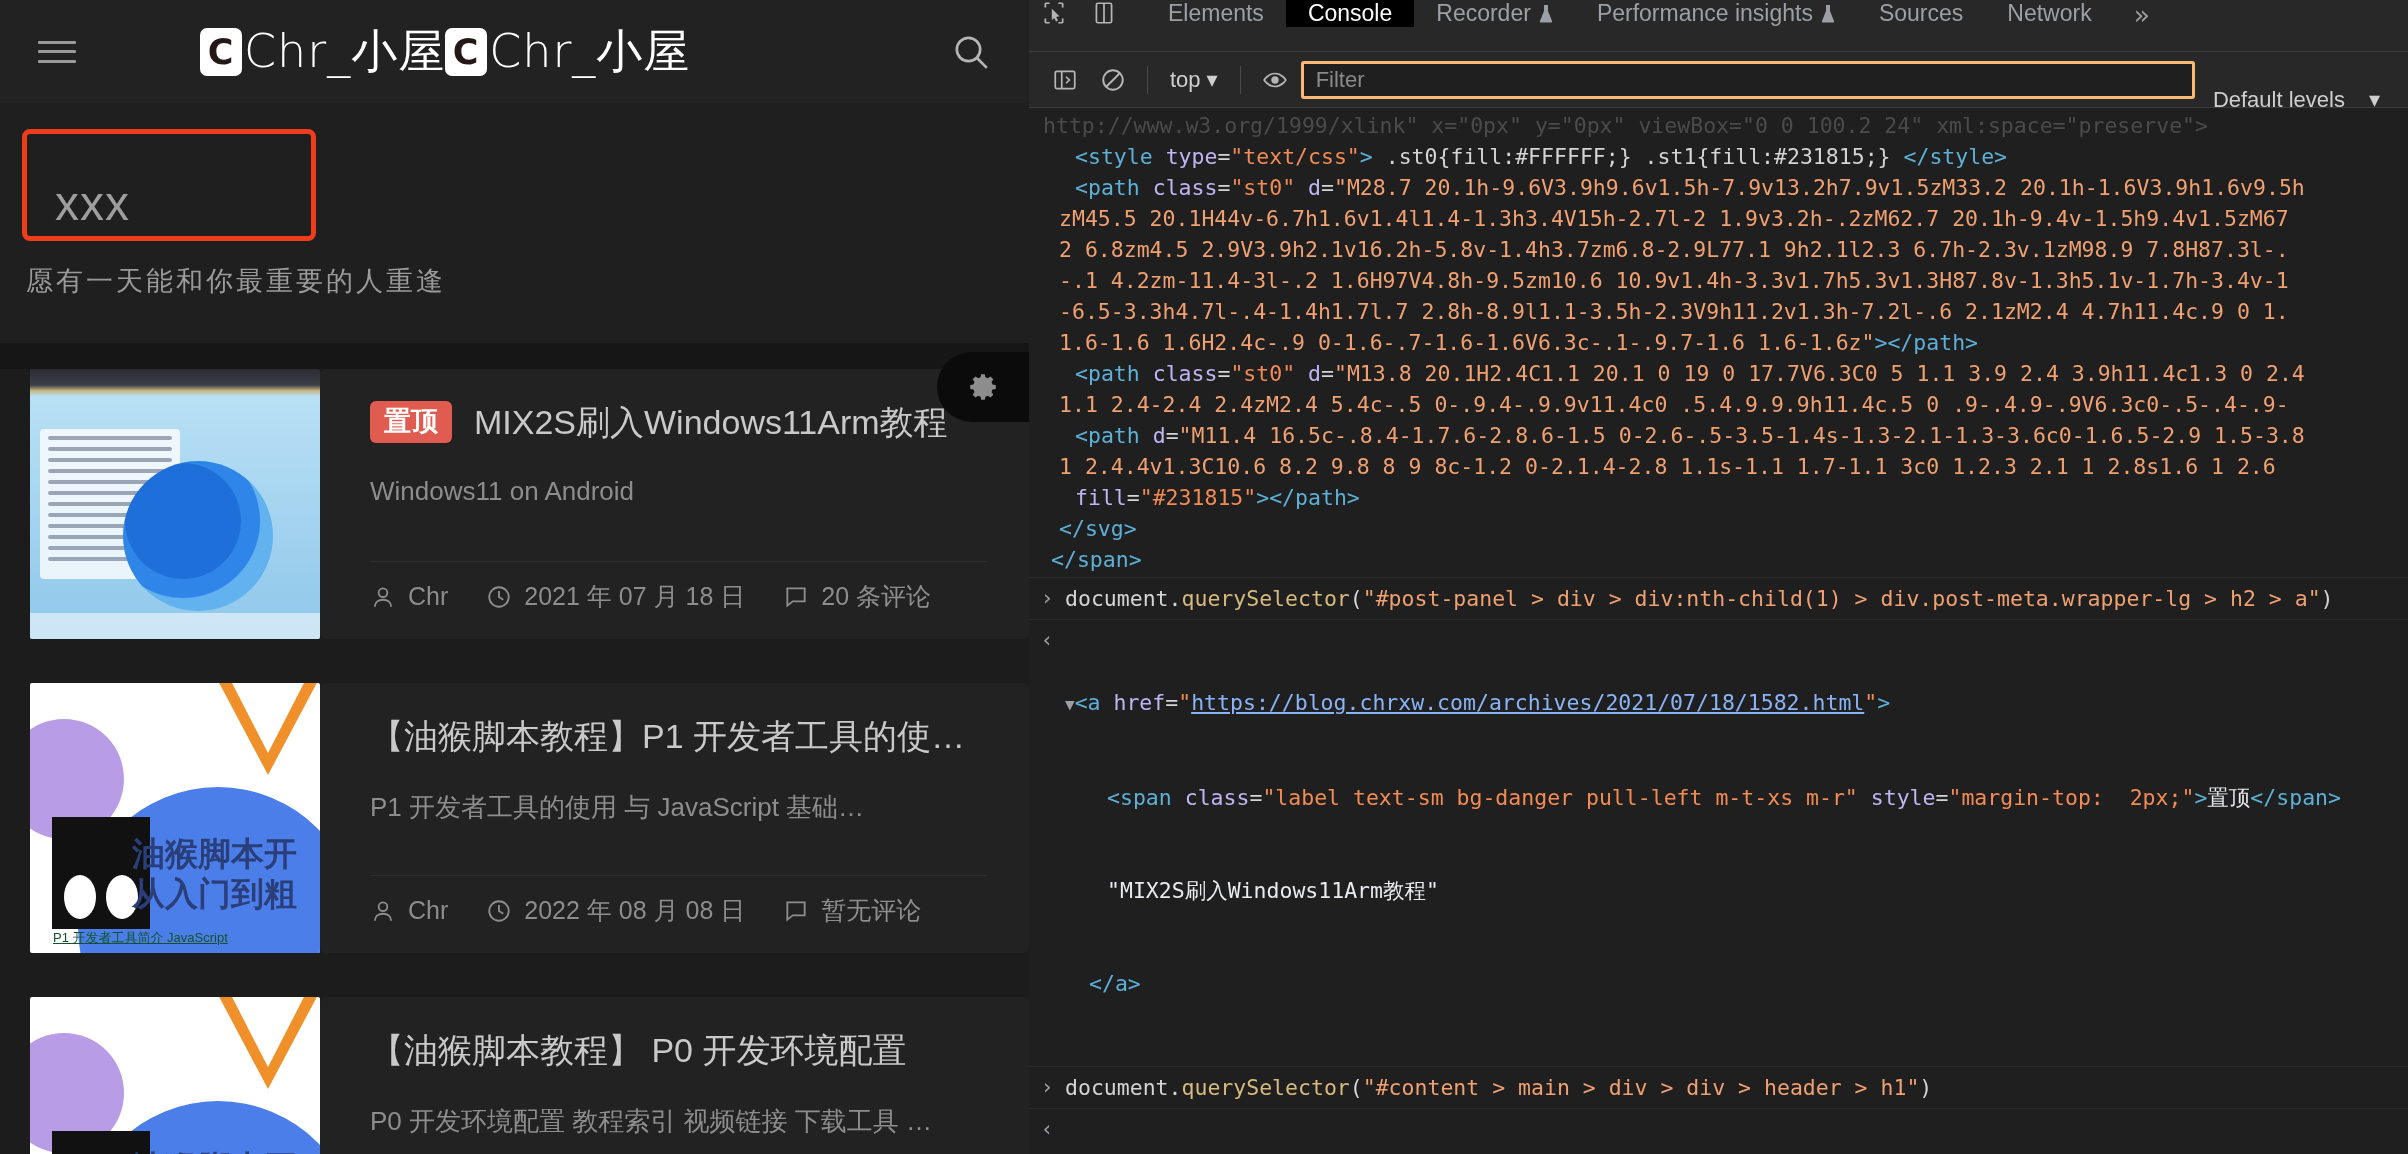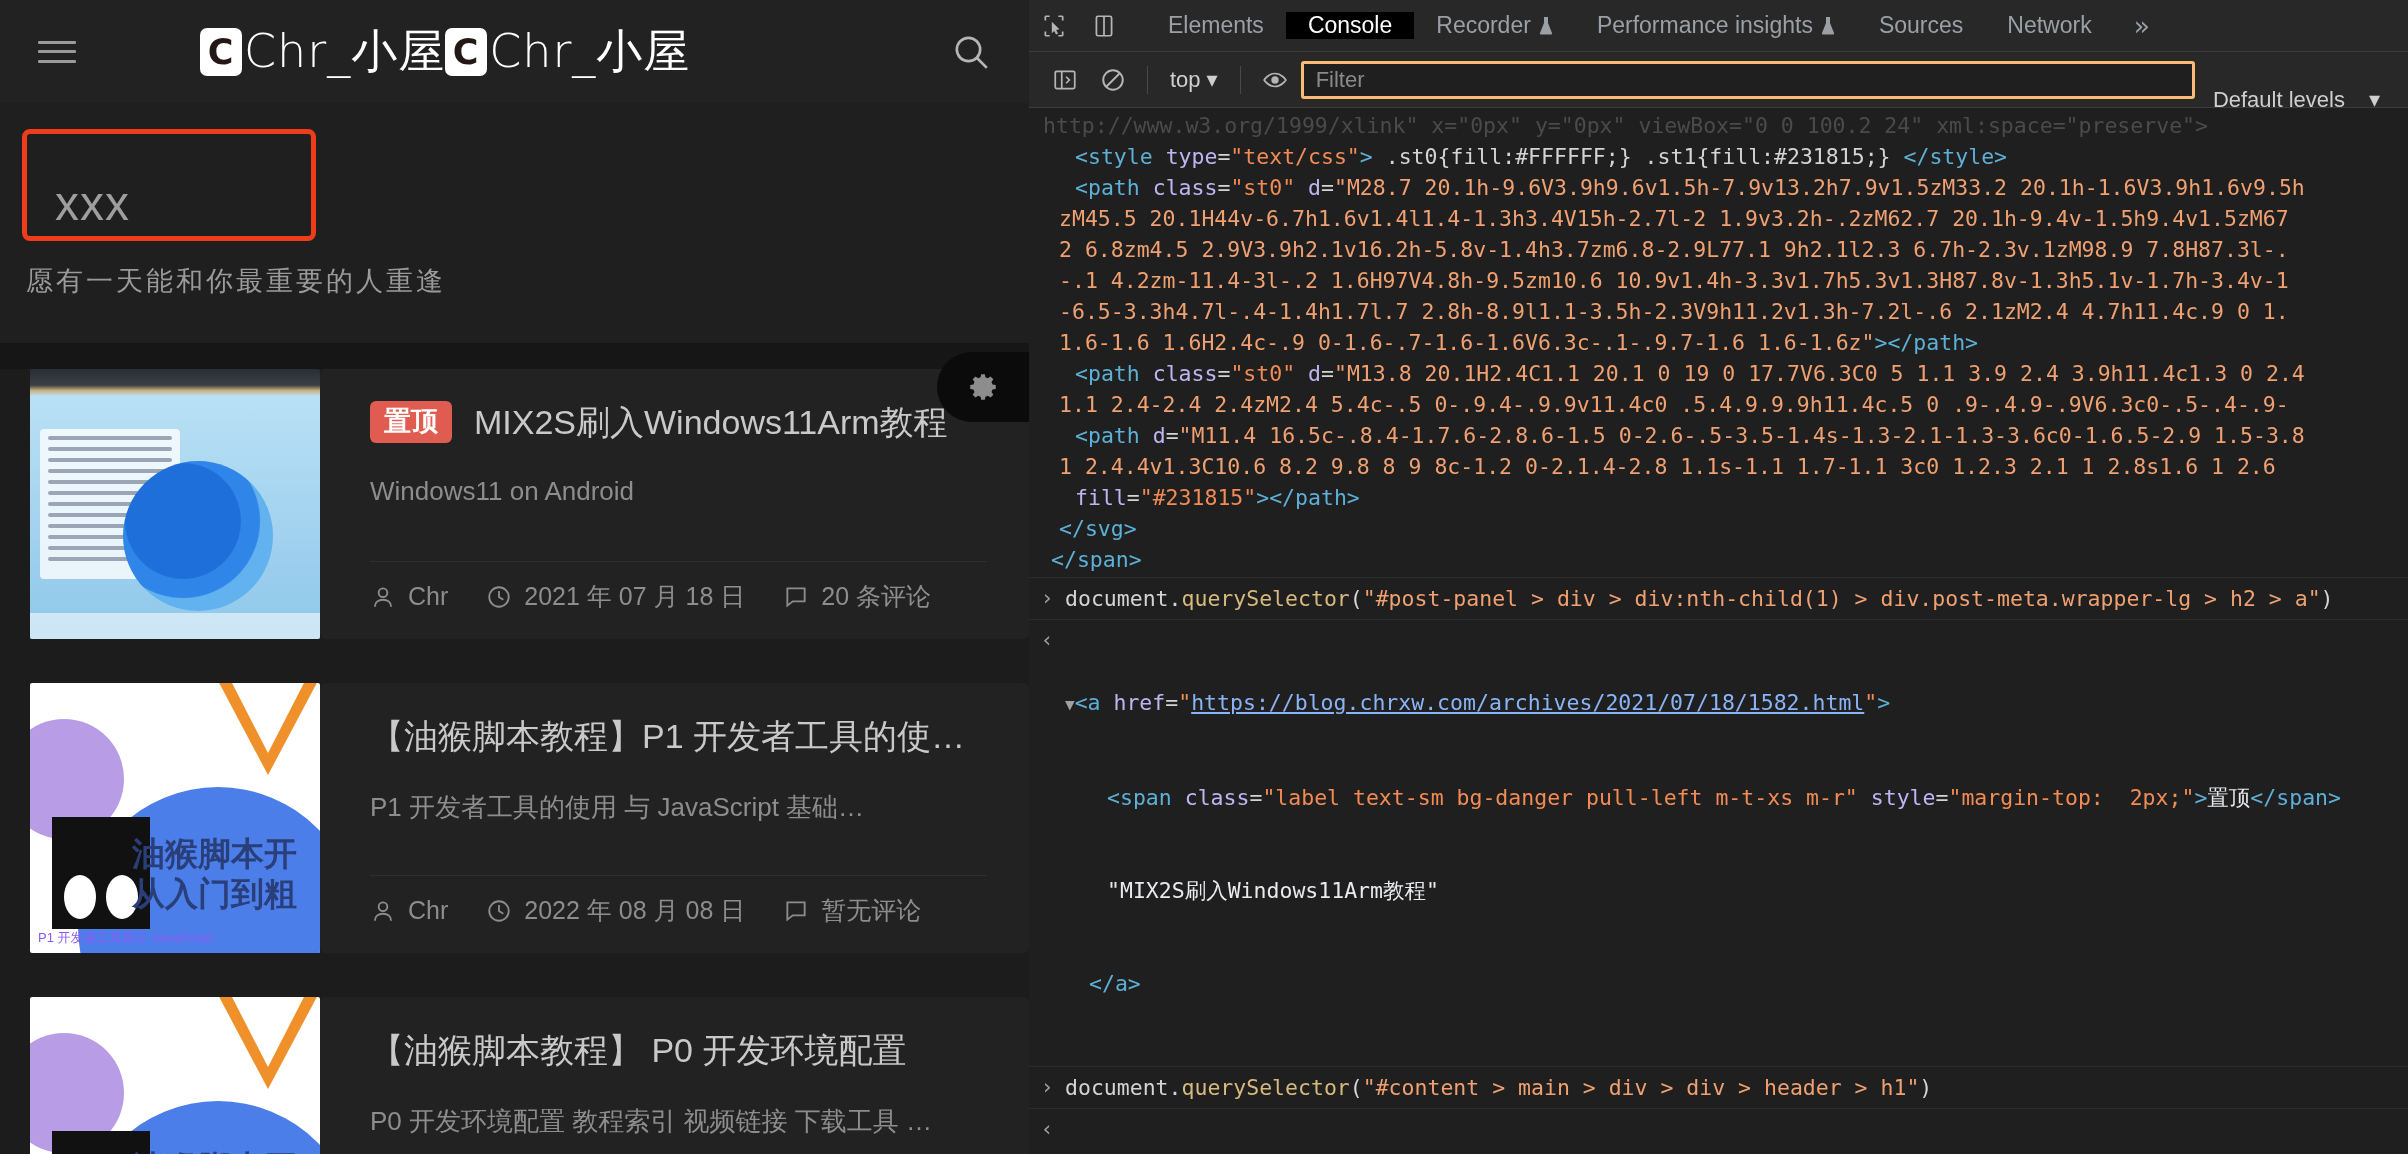--- a/index.html
+++ b/index.html
@@ -85,26 +85,26 @@
   .thumb-monkey { width: 100%; height: 100%; background: #ffffff; position: relative; overflow: hidden; }
   .thumb-monkey .purple { position: absolute; left: -26px; top: 36px; width: 120px; height: 120px; border-radius: 50%; background: #b89ce6; }
   .thumb-monkey .blue { position: absolute; left: 48px; top: 104px; width: 280px; height: 280px; border-radius: 50%; background: #4b7ee8; }
   .thumb-monkey .chev { position: absolute; left: 186px; top: -6px; width: 0; height: 0; border-left: 52px solid transparent; border-right: 52px solid transparent; border-top: 98px solid #f0902a; }
   .thumb-monkey .chev::after { content:""; position: absolute; left: -38px; top: -96px; border-left: 38px solid transparent; border-right: 38px solid transparent; border-top: 74px solid #ffffff; }
   .thumb-monkey .blackbox { position: absolute; left: 22px; top: 134px; width: 98px; height: 112px; background: #111111; }
   .thumb-monkey .blackbox b { position: absolute; bottom: 10px; width: 32px; height: 44px; background: #fff; border-radius: 50%; }
   .thumb-monkey .blackbox b:nth-of-type(1) { left: 12px; }
   .thumb-monkey .blackbox b:nth-of-type(2) { left: 54px; }
   .thumb-monkey .txt { position: absolute; left: 102px; top: 152px; color: #2a3f7a; font-size: 33px; font-weight: 700; line-height: 1.15; white-space: nowrap; }
-  .thumb-monkey .small { position: absolute; left: 8px; top: 246px; font-size: 13px; color: #8b5cf6; white-space: nowrap; }
+  .thumb-monkey .small { position: absolute; left: 23px; top: 246px; font-size: 13px; color: #14532d; white-space: nowrap; text-decoration: underline; }
 
   
   .devtools { width: 1379px; height: 1154px; background: #1f1f1f; display: flex; flex-direction: column;
               font-family: "DejaVu Sans Mono", monospace; }
-  .dt-tabs { height: 52px; background: #282828; display: flex; align-items: center; border-bottom: 1px solid #3c3c3c; }
+  .dt-tabs { height: 52px; background: #282828; display: flex; align-items: flex-start; border-bottom: 1px solid #3c3c3c; }
   .dt-icobtn { width: 50px; display: flex; align-items: center; justify-content: center; cursor: pointer; }
   .dt-icobtn svg { width: 26px; height: 26px; }
   .dt-sep { width: 1px; background: #454545; margin: 12px 8px; }
   .dt-tab {
     display: flex; align-items: center; gap: 8px; padding: 0 22px;
     font-family: "Liberation Sans", sans-serif; font-size: 23px; color: #9aa0a6; cursor: pointer; white-space: nowrap;
   }
   .dt-tab.active { background: #000000; color: #ffffff; }
   .dt-tab .flask { width: 14px; height: 20px; }
   .dt-more { display: flex; align-items: center; padding: 0 20px; color: #9aa0a6; font-size: 26px; cursor: pointer; }

